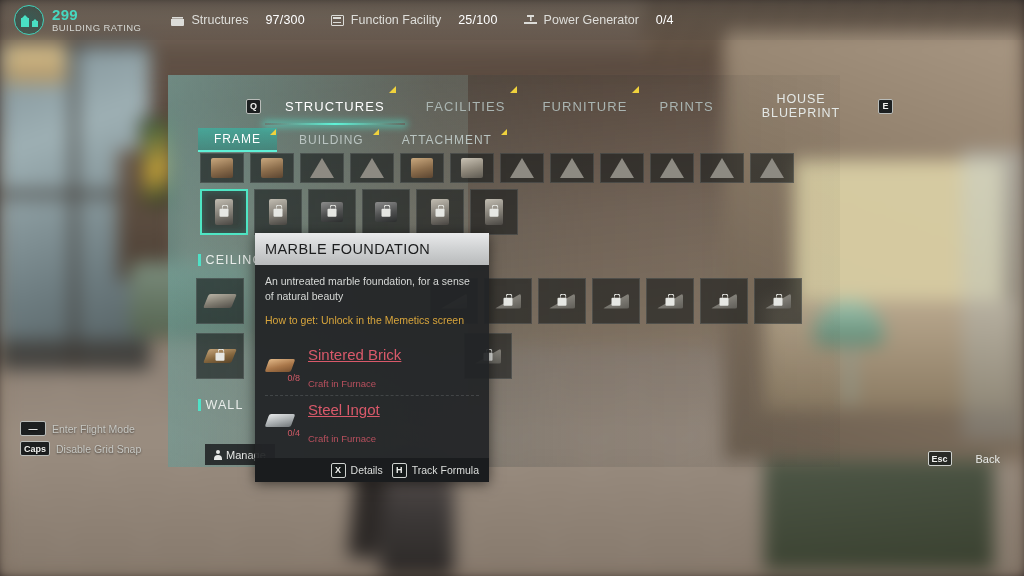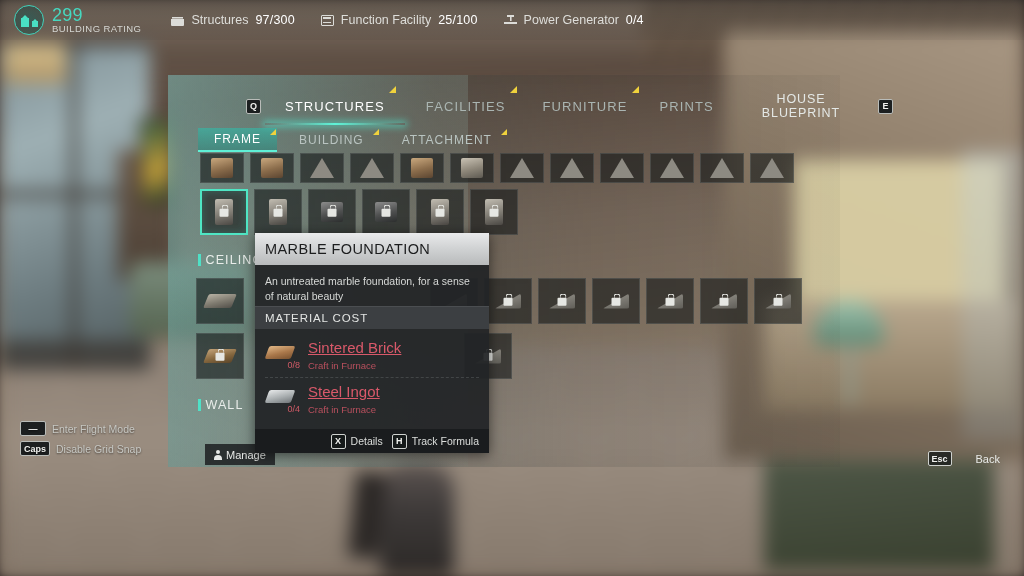--- a/index.html
+++ b/index.html
@@ -117,42 +117,42 @@
   }
   .house-glyph{ position:relative; width:17px; height:13px; }
   .house-glyph i{ position:absolute; background:#49e0c4; display:block; }
   .h1{ left:0; bottom:0; width:8px; height:9px; }
   .h1b{ left:0px; bottom:8px; width:0; height:0; background:transparent !important;
         border-left:4px solid transparent; border-right:4px solid transparent; border-bottom:4px solid #49e0c4; }
   .h2{ right:0; bottom:0; width:6px; height:6px; }
   .h2b{ right:0px; bottom:5px; width:0; height:0; background:transparent !important;
         border-left:3px solid transparent; border-right:3px solid transparent; border-bottom:3px solid #49e0c4; }
   .rating-text{ margin-left:8px; line-height:1.05; }
-  .rating-num{ color:#46d8c0; font-size:18px; font-weight:normal; letter-spacing:.3px;}
+  .rating-num{ color:#46d8c0; font-size:15px; font-weight:bold; letter-spacing:.3px;}
   .rating-lbl{ color:#d5d6d2; font-size:9.5px; letter-spacing:.45px;text-align:center; }
   .stat-group{ display:flex; align-items:center; margin-left:30px; gap:7px; }
   .stat-group.g2{ margin-left:26px; }
   .stat-icon{
     width:13px; height:11px; position:relative; display:inline-block;
     border:1.4px solid #dcdcd8; border-radius:1px;
   }
   .stat-icon.structures{ border:none; background:
       linear-gradient(#dcdcd8,#dcdcd8) 0 4px/13px 7px no-repeat,
       linear-gradient(#dcdcd8,#dcdcd8) 1px 2px/11px 1.6px no-repeat; }
   .stat-icon.furniture{ border:none; background:
       linear-gradient(#dcdcd8,#dcdcd8) 0 2px/5px 9px no-repeat,
       linear-gradient(#dcdcd8,#dcdcd8) 7px 4px/6px 7px no-repeat; }
   .stat-icon.facility:after{ content:""; position:absolute; left:1.5px; top:1.5px; right:1.5px; height:1.5px; background:#dcdcd8;}
   .stat-icon.facility:before{ content:""; position:absolute; left:1.5px; bottom:1.5px; right:1.5px; height:1.5px; background:#dcdcd8;}
   .stat-icon.power{ border:none; background:
       linear-gradient(#dcdcd8,#dcdcd8) 3px 0/7px 2px no-repeat,
       linear-gradient(#dcdcd8,#dcdcd8) 6px 2px/1.6px 4px no-repeat,
       linear-gradient(#dcdcd8,#dcdcd8) 0 7px/13px 2px no-repeat; }
   .stat-name{ color:#dededa; }
-  .stat-val{ color:#ffffff; letter-spacing:.2px;}
+  .stat-val{ color:#ffffff; margin-left:10px; letter-spacing:.2px;}
 
   
   .panel{
     position:absolute; left:168px; top:75px; width:672px; height:392px;
     background:
       linear-gradient(90deg, rgba(104,152,147,.60) 0%, rgba(92,136,133,.46) 16%,
                              rgba(60,72,72,.26) 40%, rgba(40,44,44,.12) 62%, rgba(35,38,38,.04) 100%);
     backdrop-filter: blur(1px);
   }
   .panel-sheen{
@@ -287,21 +287,21 @@
   .mat-ico .shape{
     position:absolute; left:2px; top:4px; width:26px; height:13px;
     transform: skewX(-20deg); border-radius:2px;
   }
   .mat-ico.brick .shape{ background: linear-gradient(165deg,#e2b887,#a9774a 55%,#7a5230); }
   .mat-ico.steel .shape{ background: linear-gradient(165deg,#e7e9ea,#a9aeb0 55%,#72777a); }
   .mat-qty{
     position:absolute; right:-1px; bottom:-2px; color:#cf5a66; font-size:9px;
   }
   .mat-name{ color:#d9596a; font-size:15px; line-height:1.25;text-decoration:underline; }
-  .mat-sub{ color:#b9505e; font-size:9.5px; line-height:1.3; margin-top:2px;}
+  .mat-sub{ color:#b9505e; font-size:9.5px; line-height:1.3; margin-top:13px;}
   .tt-foot{
     height:24px; display:flex; align-items:center; justify-content:flex-end; gap:9px;
     padding-right:10px; background: rgba(26,28,30,.96);
   }
   .foot-item{ display:flex; align-items:center; gap:5px; color:#dcdedc; font-size:10.5px; }
 
   
   .manage-btn{
     position:absolute; left:205px; top:444px; height:21px; z-index:20;
     display:flex; align-items:center; gap:4px; padding:0 9px;
@@ -556,22 +556,22 @@
     <div class="manage-btn" style="left:37px; top:369px;">
       <span class="person-ico"></span>
       <span>Manage</span>
     </div>
   </div>
 
   <div class="tooltip">
     <div class="tt-head">MARBLE FOUNDATION</div>
     <div class="tt-body">
       <div class="tt-desc">An untreated marble foundation, for a sense of natural beauty</div>
-    </div>
-    <div class="tt-sechead">MATERIAL COST</div>
+      <div class="tt-howto">How to get: Unlock in the Memetics screen</div>
+    </div>
     <div class="mat-list">
       <div class="mat-row">
         <div class="mat-ico brick">
           <span class="shape"></span>
           <span class="mat-qty">0/8</span>
         </div>
         <div>
           <div class="mat-name">Sintered Brick</div>
           <div class="mat-sub">Craft in Furnace</div>
         </div>

